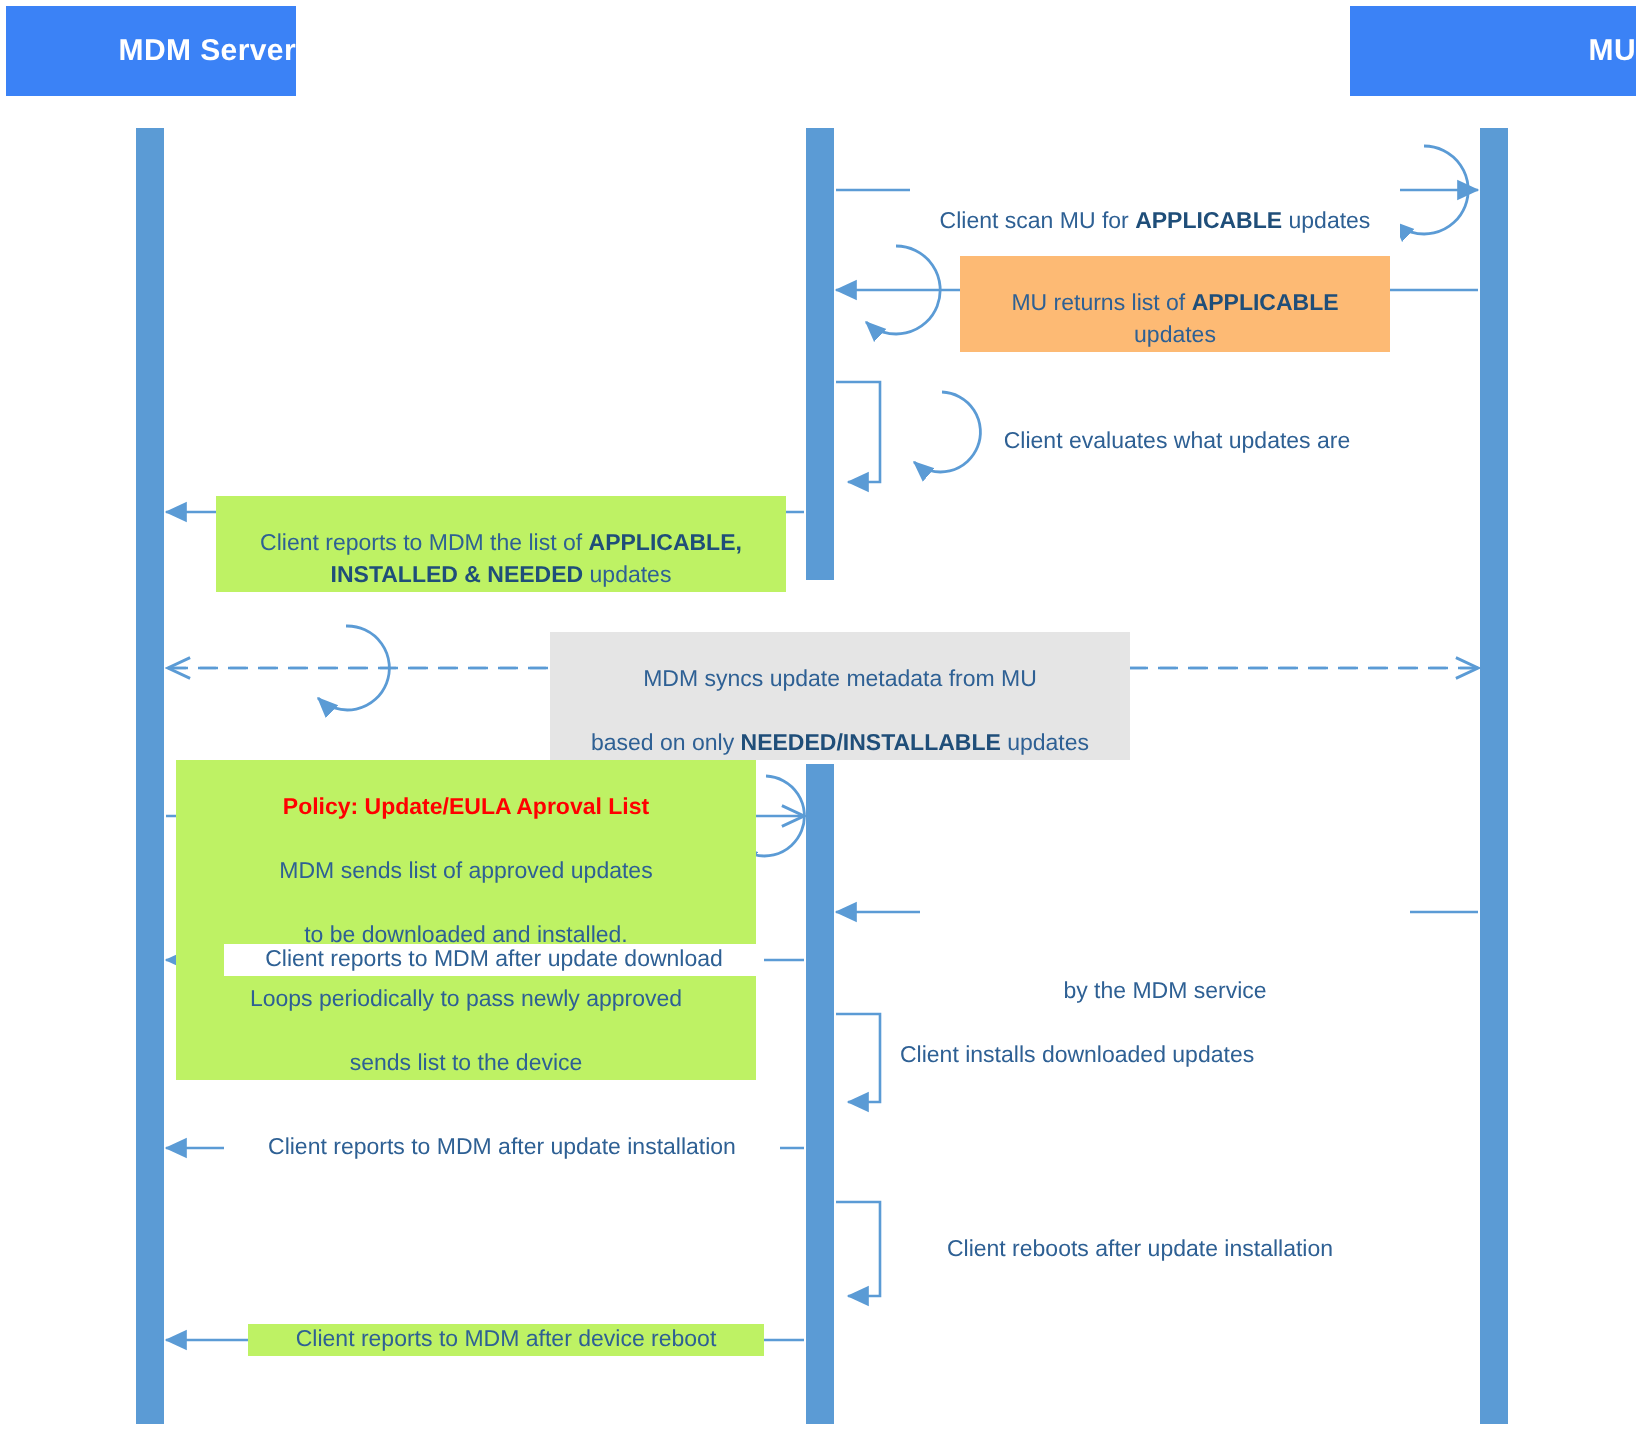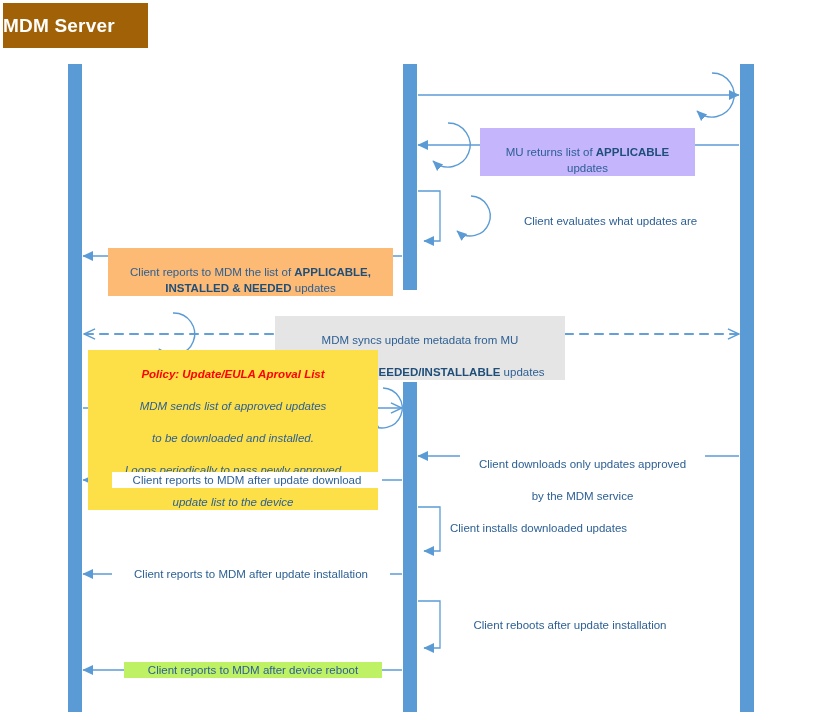--- a/index.html
+++ b/index.html
@@ -1,22 +1,22 @@
 <!DOCTYPE html>
 <html><head>
 <meta charset="utf-8">
 <style>
   html,body{margin:0;padding:0;background:#ffffff;}
   body{font-family:"Liberation Sans",sans-serif;}
   #diagram{position:relative;width:819px;height:715px;overflow:hidden;background:#fff;}
 
   .actor-header{
-    position:absolute;background:#a16207;color:#ffffff;
-    display:flex;align-items:center;justify-content:flex-start;
-    font-size:19px;font-weight:bold;letter-spacing:.2px;
+    position:absolute;background:#3b82f6;color:#ffffff;
+    display:flex;align-items:center;justify-content:flex-end;
+    font-size:15px;font-weight:bold;letter-spacing:.2px;
     font-family:"Liberation Sans",sans-serif;
   }
   .lifeline{position:absolute;background:#5B9BD5;}
 
   .msg-label{
     position:absolute;color:#2E6094;font-size:11.5px;line-height:16px;
     text-align:center;font-family:"Liberation Sans",sans-serif;
     white-space:pre-line;
   }
   .msg-label b{font-weight:bold;color:#1F4E79;}
@@ -27,20 +27,23 @@
 </head>
 <body>
 
 <div id="diagram">
 
   <div class="actor-header" style="left:3px;top:3px;width:145px;height:45px;">
     <span>MDM Server</span>
   </div>
 
 
+  <div class="actor-header" style="left:675px;top:3px;width:143px;height:45px;">
+    <span>MU</span>
+  </div>
 
   <div class="lifeline" style="left:68px;top:64px;width:14px;height:648px;"></div>
 
   <div class="lifeline" style="left:403px;top:64px;width:14px;height:226px;"></div>
   <div class="lifeline" style="left:403px;top:382px;width:14px;height:330px;"></div>
 
   <div class="lifeline" style="left:740px;top:64px;width:14px;height:648px;"></div>
 
   <svg class="svg-layer" viewBox="0 0 819 715">
     <defs>
@@ -109,49 +112,52 @@
 
     <g>
       <path d="M418,601 L440,601 L440,648 L424,648" fill="none" stroke="#5B9BD5" stroke-width="1.3" marker-end="url(#arrL)"></path>
     </g>
 
     <g>
       <line x1="402" y1="670" x2="83" y2="670" stroke="#5B9BD5" stroke-width="1.3" marker-end="url(#arrL)"></line>
     </g>
   </svg>
 
+  <div class="msg-label" style="left:455px;top:87px;width:245px;background:#fff;">
+    <span>Client scan MU for </span><b>APPLICABLE</b><span> updates</span>
+  </div>
 
-  <div class="msg-label" style="left:480px;top:128px;width:215px;background:#c4b5fd;">
+  <div class="msg-label" style="left:480px;top:128px;width:215px;background:#fdba74;">
     <span>MU returns list of </span><b>APPLICABLE</b><span>
 updates</span>
   </div>
 
-  <div class="msg-label" style="left:488px;top:197px;width:245px;">
+  <div class="msg-label" style="left:466px;top:197px;width:245px;">
     <span>Client evaluates what updates are</span><br>
   </div>
 
-  <div class="msg-label" style="left:108px;top:248px;width:285px;background:#fdba74;">
+  <div class="msg-label" style="left:108px;top:248px;width:285px;background:#bef264;">
     <span>Client reports to MDM the list of </span><b>APPLICABLE,</b><br><b>INSTALLED &amp; NEEDED</b><span> updates</span>
   </div>
 
   <div class="msg-label" style="left:275px;top:316px;width:290px;background:#e5e5e5;">
     <span>MDM syncs update metadata from MU</span><br>
     <span>based on only </span><b>NEEDED/INSTALLABLE</b><span> updates</span>
   </div>
 
-  <div class="msg-label" style="left:88px;top:350px;width:290px;background:#fde047;font-style:italic;">
+  <div class="msg-label" style="left:88px;top:380px;width:290px;background:#bef264;">
     <span class="policy-line">Policy: Update/EULA Aproval List</span>
     <span>MDM sends list of approved updates</span><br>
     <span>to be downloaded and installed.</span><br>
     <span>Loops periodically to pass newly approved</span><br>
-    <span>update list to the device</span>
+    <span>sends list to the device</span>
   </div>
 
   <div class="msg-label" style="left:460px;top:440px;width:245px;background:#fff;">
-    <span>Client downloads only updates approved</span><br>
+    <br>
     <span>by the MDM service</span>
   </div>
 
   <div class="msg-label" style="left:112px;top:472px;width:270px;background:#fff;text-align:center;">Client reports to MDM after update download</div>
 
   <div class="msg-label" style="left:450px;top:520px;width:230px;text-align:left;">Client installs downloaded updates</div>
 
   <div class="msg-label" style="left:112px;top:566px;width:278px;background:#fff;">Client reports to MDM after update installation</div>
 
   <div class="msg-label" style="left:455px;top:617px;width:230px;text-align:center;">Client reboots after update installation</div>

